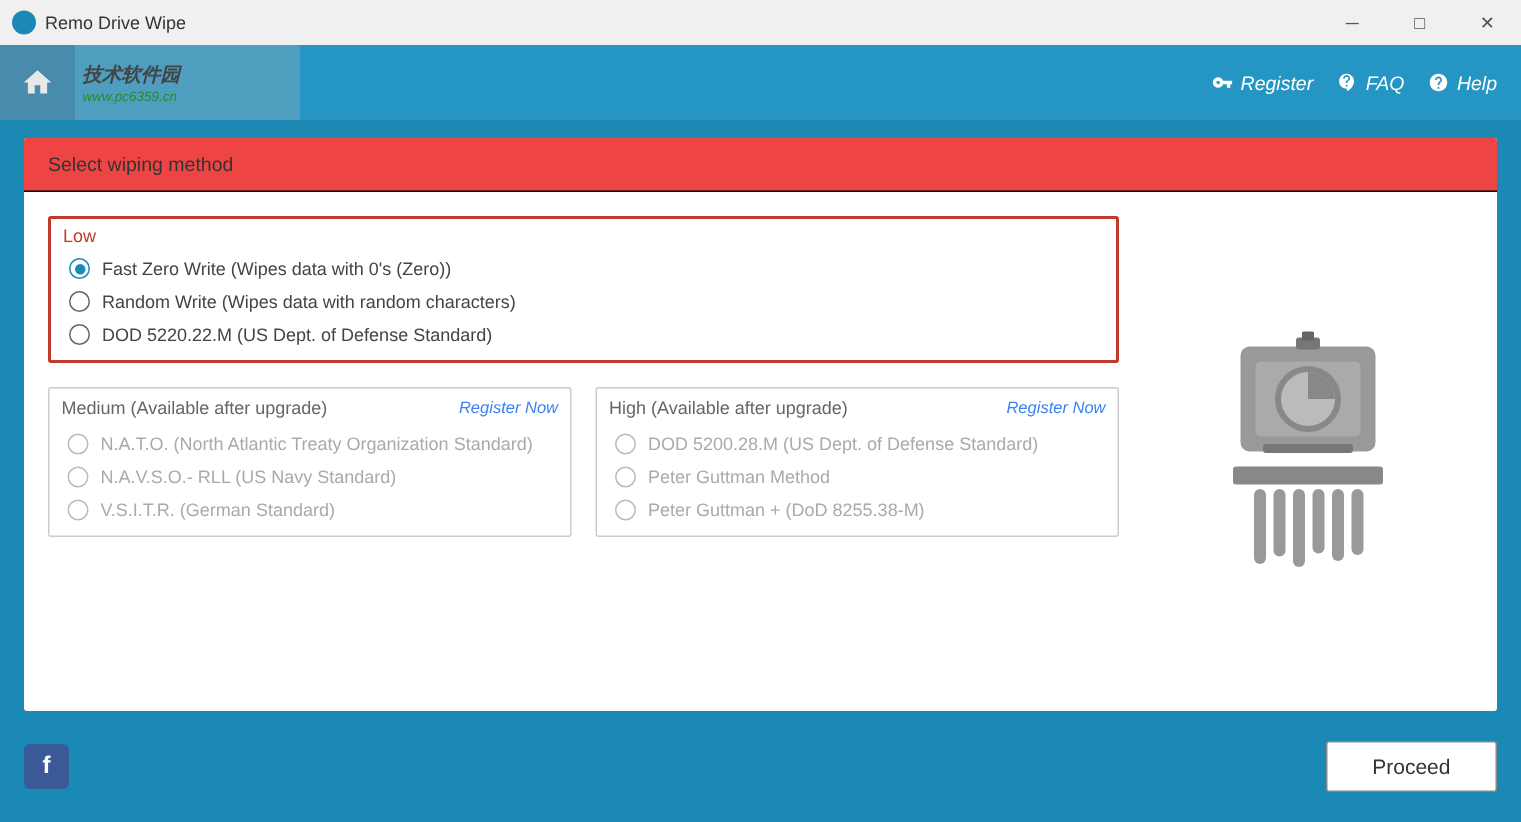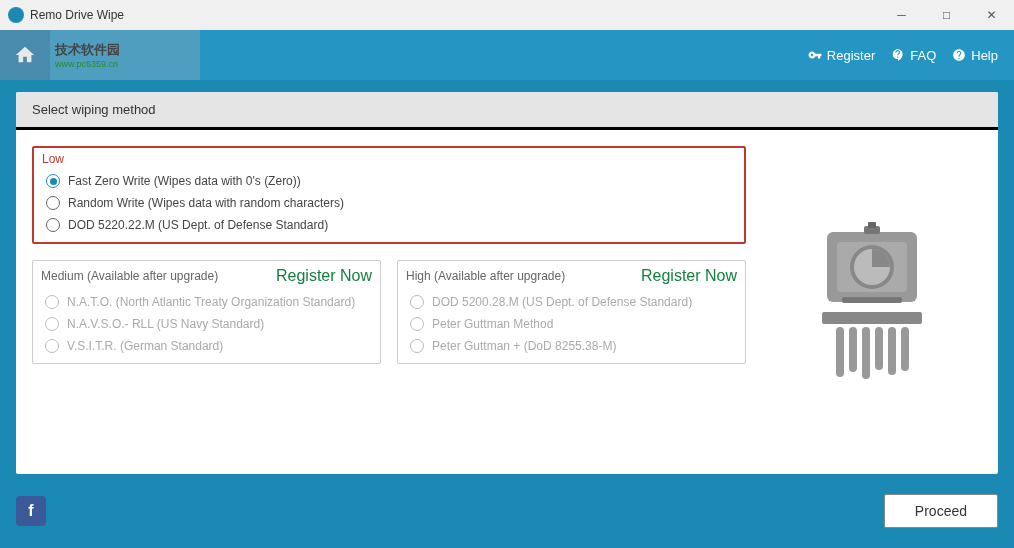--- a/index.html
+++ b/index.html
@@ -64,20 +64,21 @@
     }
 
     
     .nav-bar {
       height: 50px;
       background: #2596c4;
       display: flex;
       align-items: center;
       flex-shrink: 0;
       position: relative;
+      font-style: italic;
     }
     .nav-watermark {
       position: absolute;
       left: 0;
       top: 0;
       width: 200px;
       height: 50px;
       background: rgba(180,180,180,0.3);
       display: flex;
       flex-direction: column;
@@ -119,25 +120,25 @@
     
     .card {
       background: white;
       flex: 1;
       border-radius: 2px;
       overflow: hidden;
       display: flex;
       flex-direction: column;
     }
     .card-header {
-      background: #e5e5e5;
+      background: #ef4444;
       padding: 10px 16px;
       font-size: 13px;
       color: #333;
-      border-bottom: 3px solid #000000;
+      border-bottom: 1px solid #000000;
     }
     .card-body {
       flex: 1;
       padding: 16px;
       display: flex;
       gap: 16px;
     }
 
     
     .wiping-left {
@@ -170,24 +171,25 @@
       display: flex;
       justify-content: space-between;
       align-items: center;
       padding: 6px 8px 4px 8px;
     }
     .section-header-label {
       font-size: 12px;
       color: #666;
     }
     .register-link {
-      font-size: 16px;
-      color: #15803d;
+      font-size: 11px;
+      color: #3b82f6;
       cursor: pointer;
       text-decoration: none;
+      font-style: italic;
     }
     .section-options {
       padding: 6px 12px 10px 12px;
       display: flex;
       flex-direction: column;
       gap: 8px;
     }
     .option-row {
       display: flex;
       align-items: center;

